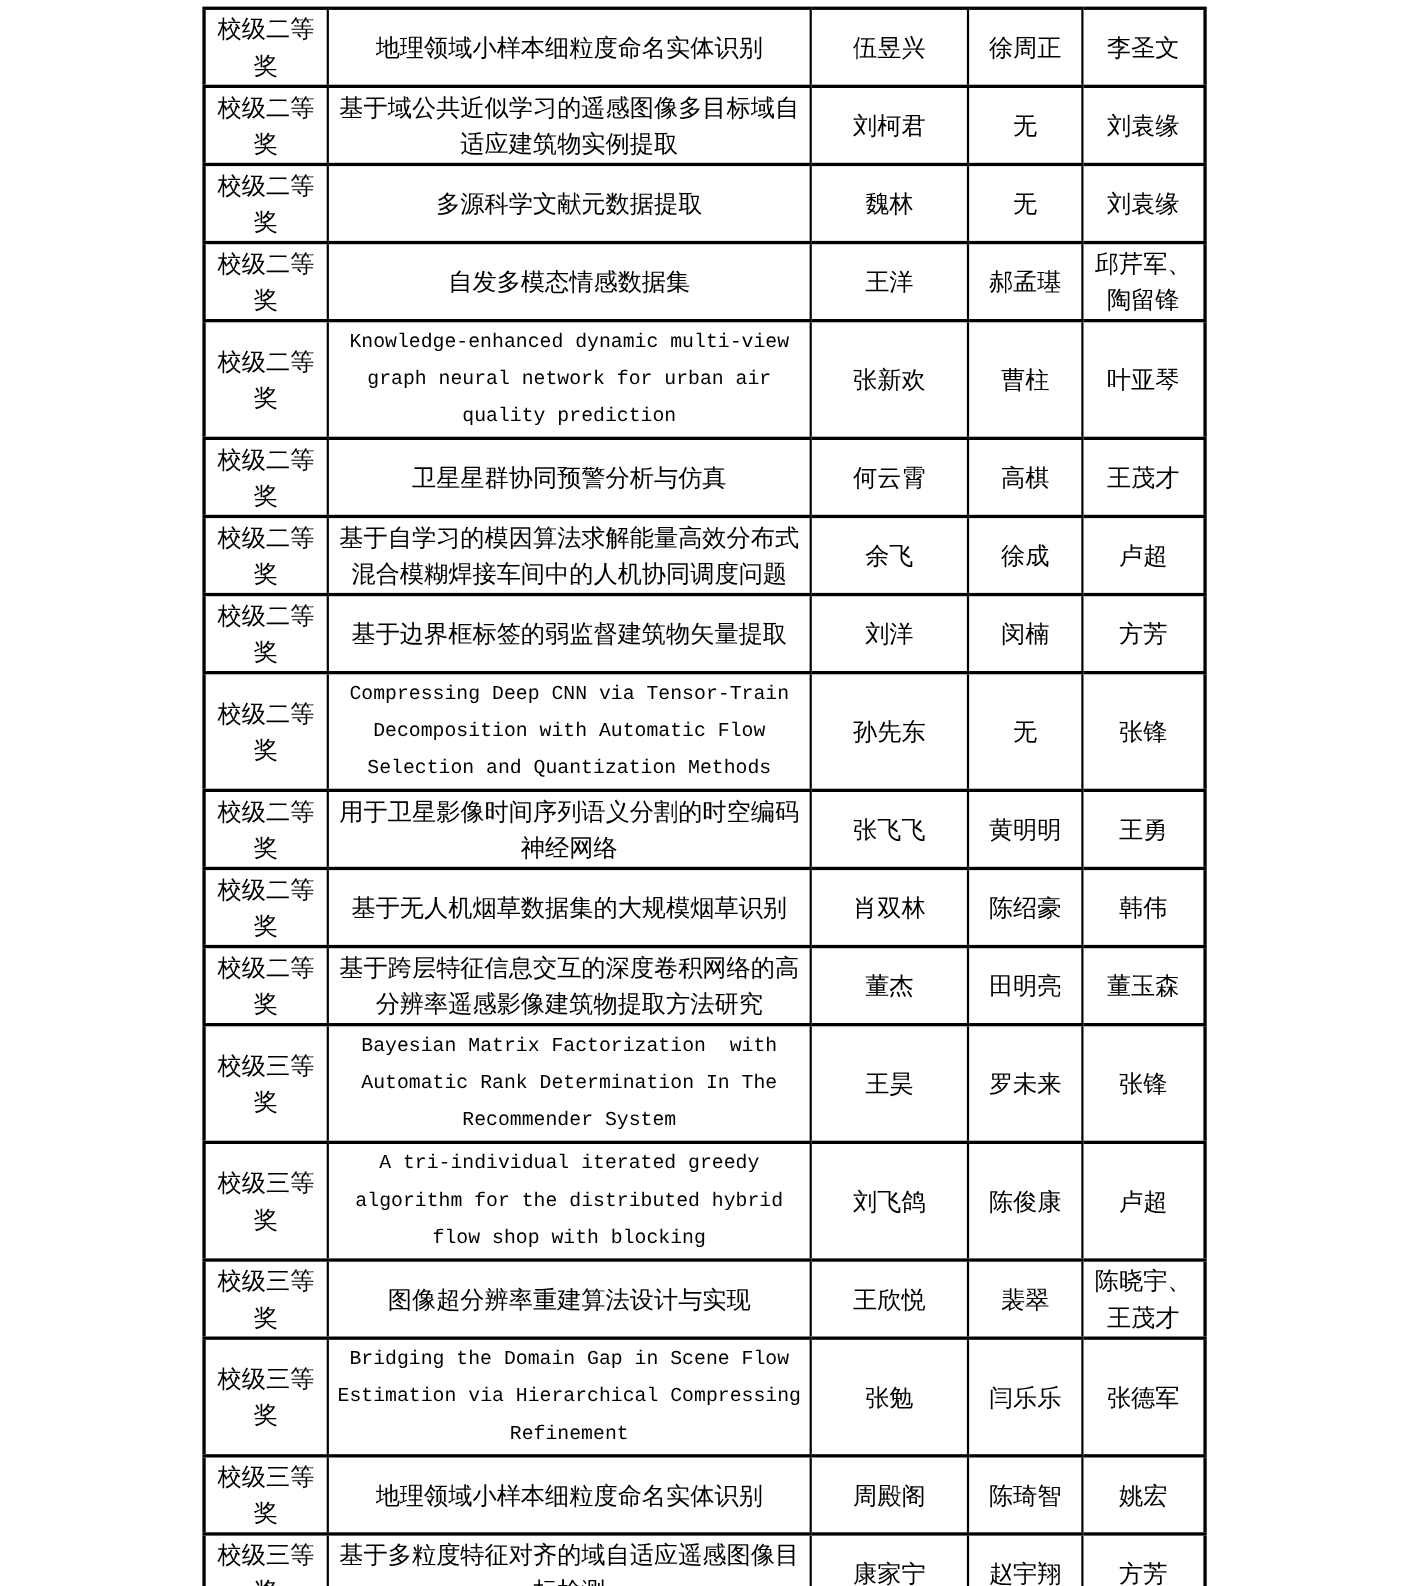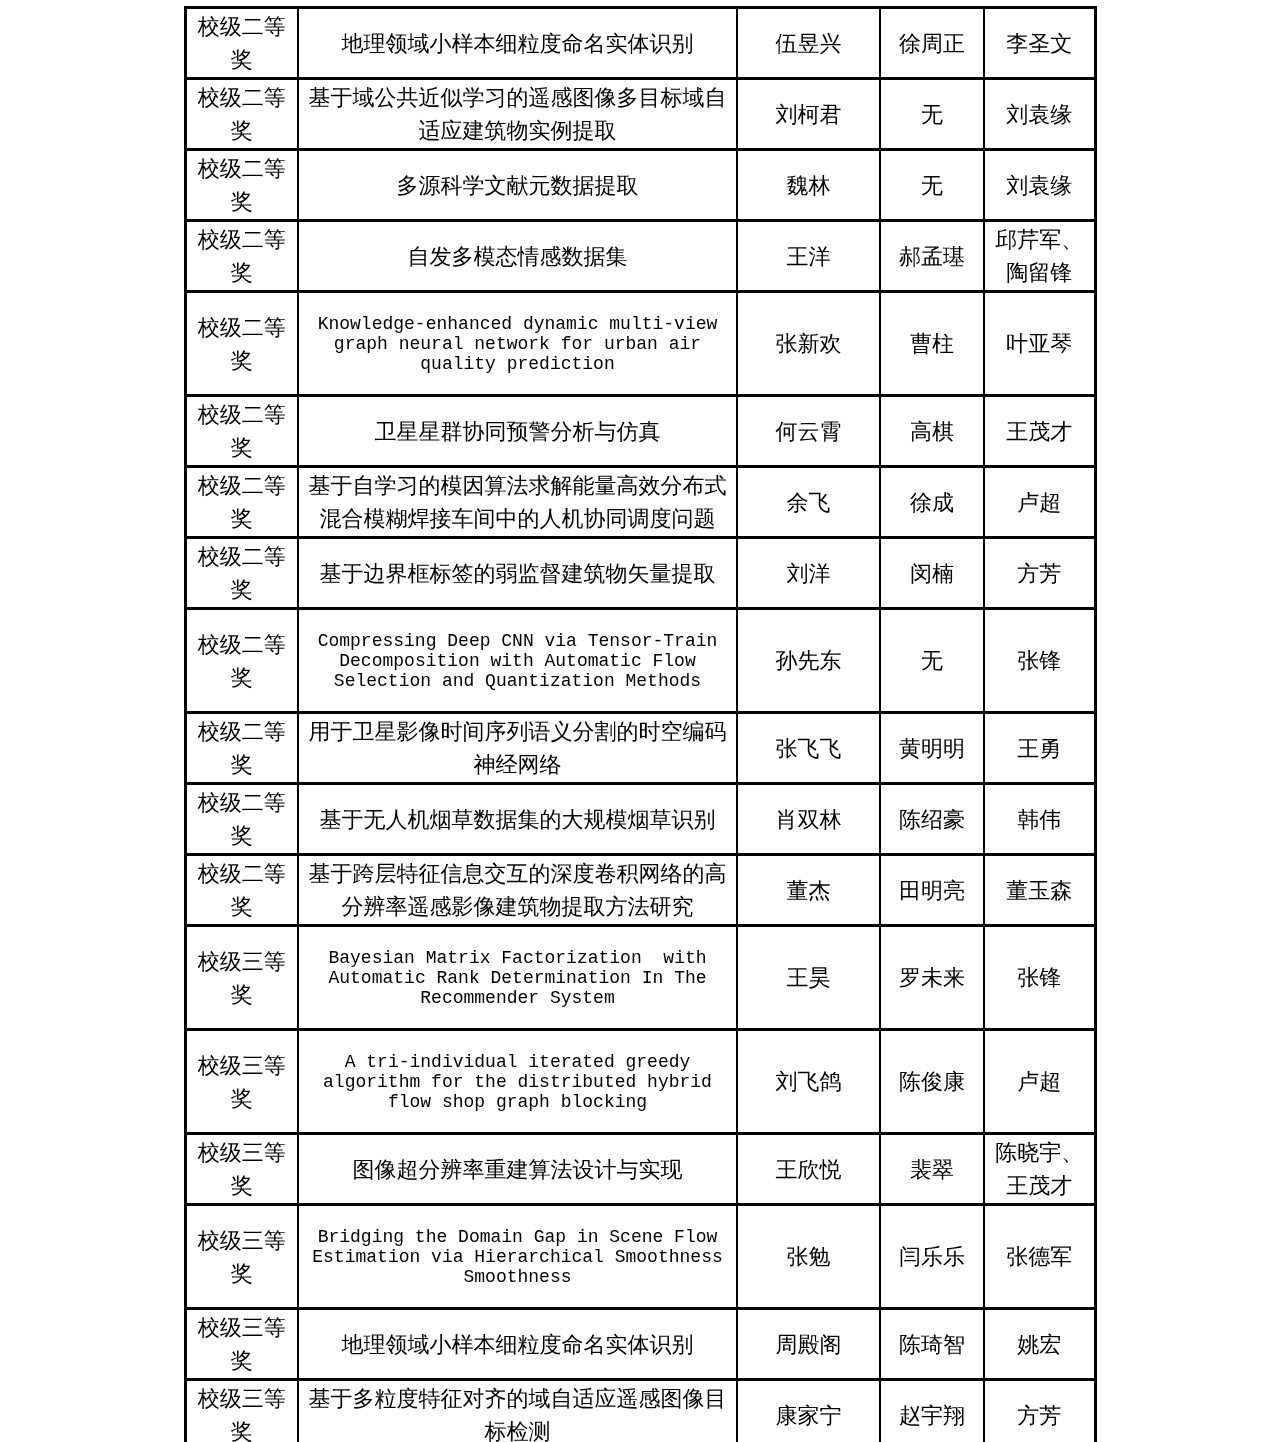--- a/index.html
+++ b/index.html
@@ -31,21 +31,21 @@
     line-height: 33px;
     padding: 1px 4px;
     white-space: pre-wrap;
     overflow: hidden;
   }
   tr.row { height: 70px; }
   tr.row.tall { height: 104px; }
   td.mono {
     font-family: "Liberation Mono", "DejaVu Sans Mono", monospace;
     font-size: 18px;
-    line-height: 20px;
+    line-height: 34px;
   }
 </style>
 </head>
 <body>
 
 <table class="awards">
   <colgroup>
     <col style="width:113px">
     <col style="width:439px">
     <col style="width:143px">
@@ -139,35 +139,35 @@
       </tr>
       <tr class="row tall">
         <td>校级三等奖</td>
         <td class="mono">Bayesian Matrix Factorization  with Automatic Rank Determination In The Recommender System</td>
         <td>王昊</td>
         <td>罗未来</td>
         <td>张锋</td>
       </tr>
       <tr class="row tall">
         <td>校级三等奖</td>
-        <td class="mono">A tri-individual iterated greedy algorithm for the distributed hybrid flow shop graph blocking</td>
+        <td class="mono">A tri-individual iterated greedy algorithm for the distributed hybrid flow shop with blocking</td>
         <td>刘飞鸽</td>
         <td>陈俊康</td>
         <td>卢超</td>
       </tr>
       <tr class="row">
         <td>校级三等奖</td>
         <td>图像超分辨率重建算法设计与实现</td>
         <td>王欣悦</td>
         <td>裴翠</td>
         <td>陈晓宇、王茂才</td>
       </tr>
       <tr class="row tall">
         <td>校级三等奖</td>
-        <td class="mono">Bridging the Domain Gap in Scene Flow Estimation via Hierarchical Smoothness Smoothness</td>
+        <td class="mono">Bridging the Domain Gap in Scene Flow Estimation via Hierarchical Compressing Refinement</td>
         <td>张勉</td>
         <td>闫乐乐</td>
         <td>张德军</td>
       </tr>
       <tr class="row">
         <td>校级三等奖</td>
         <td>地理领域小样本细粒度命名实体识别</td>
         <td>周殿阁</td>
         <td>陈琦智</td>
         <td>姚宏</td>

